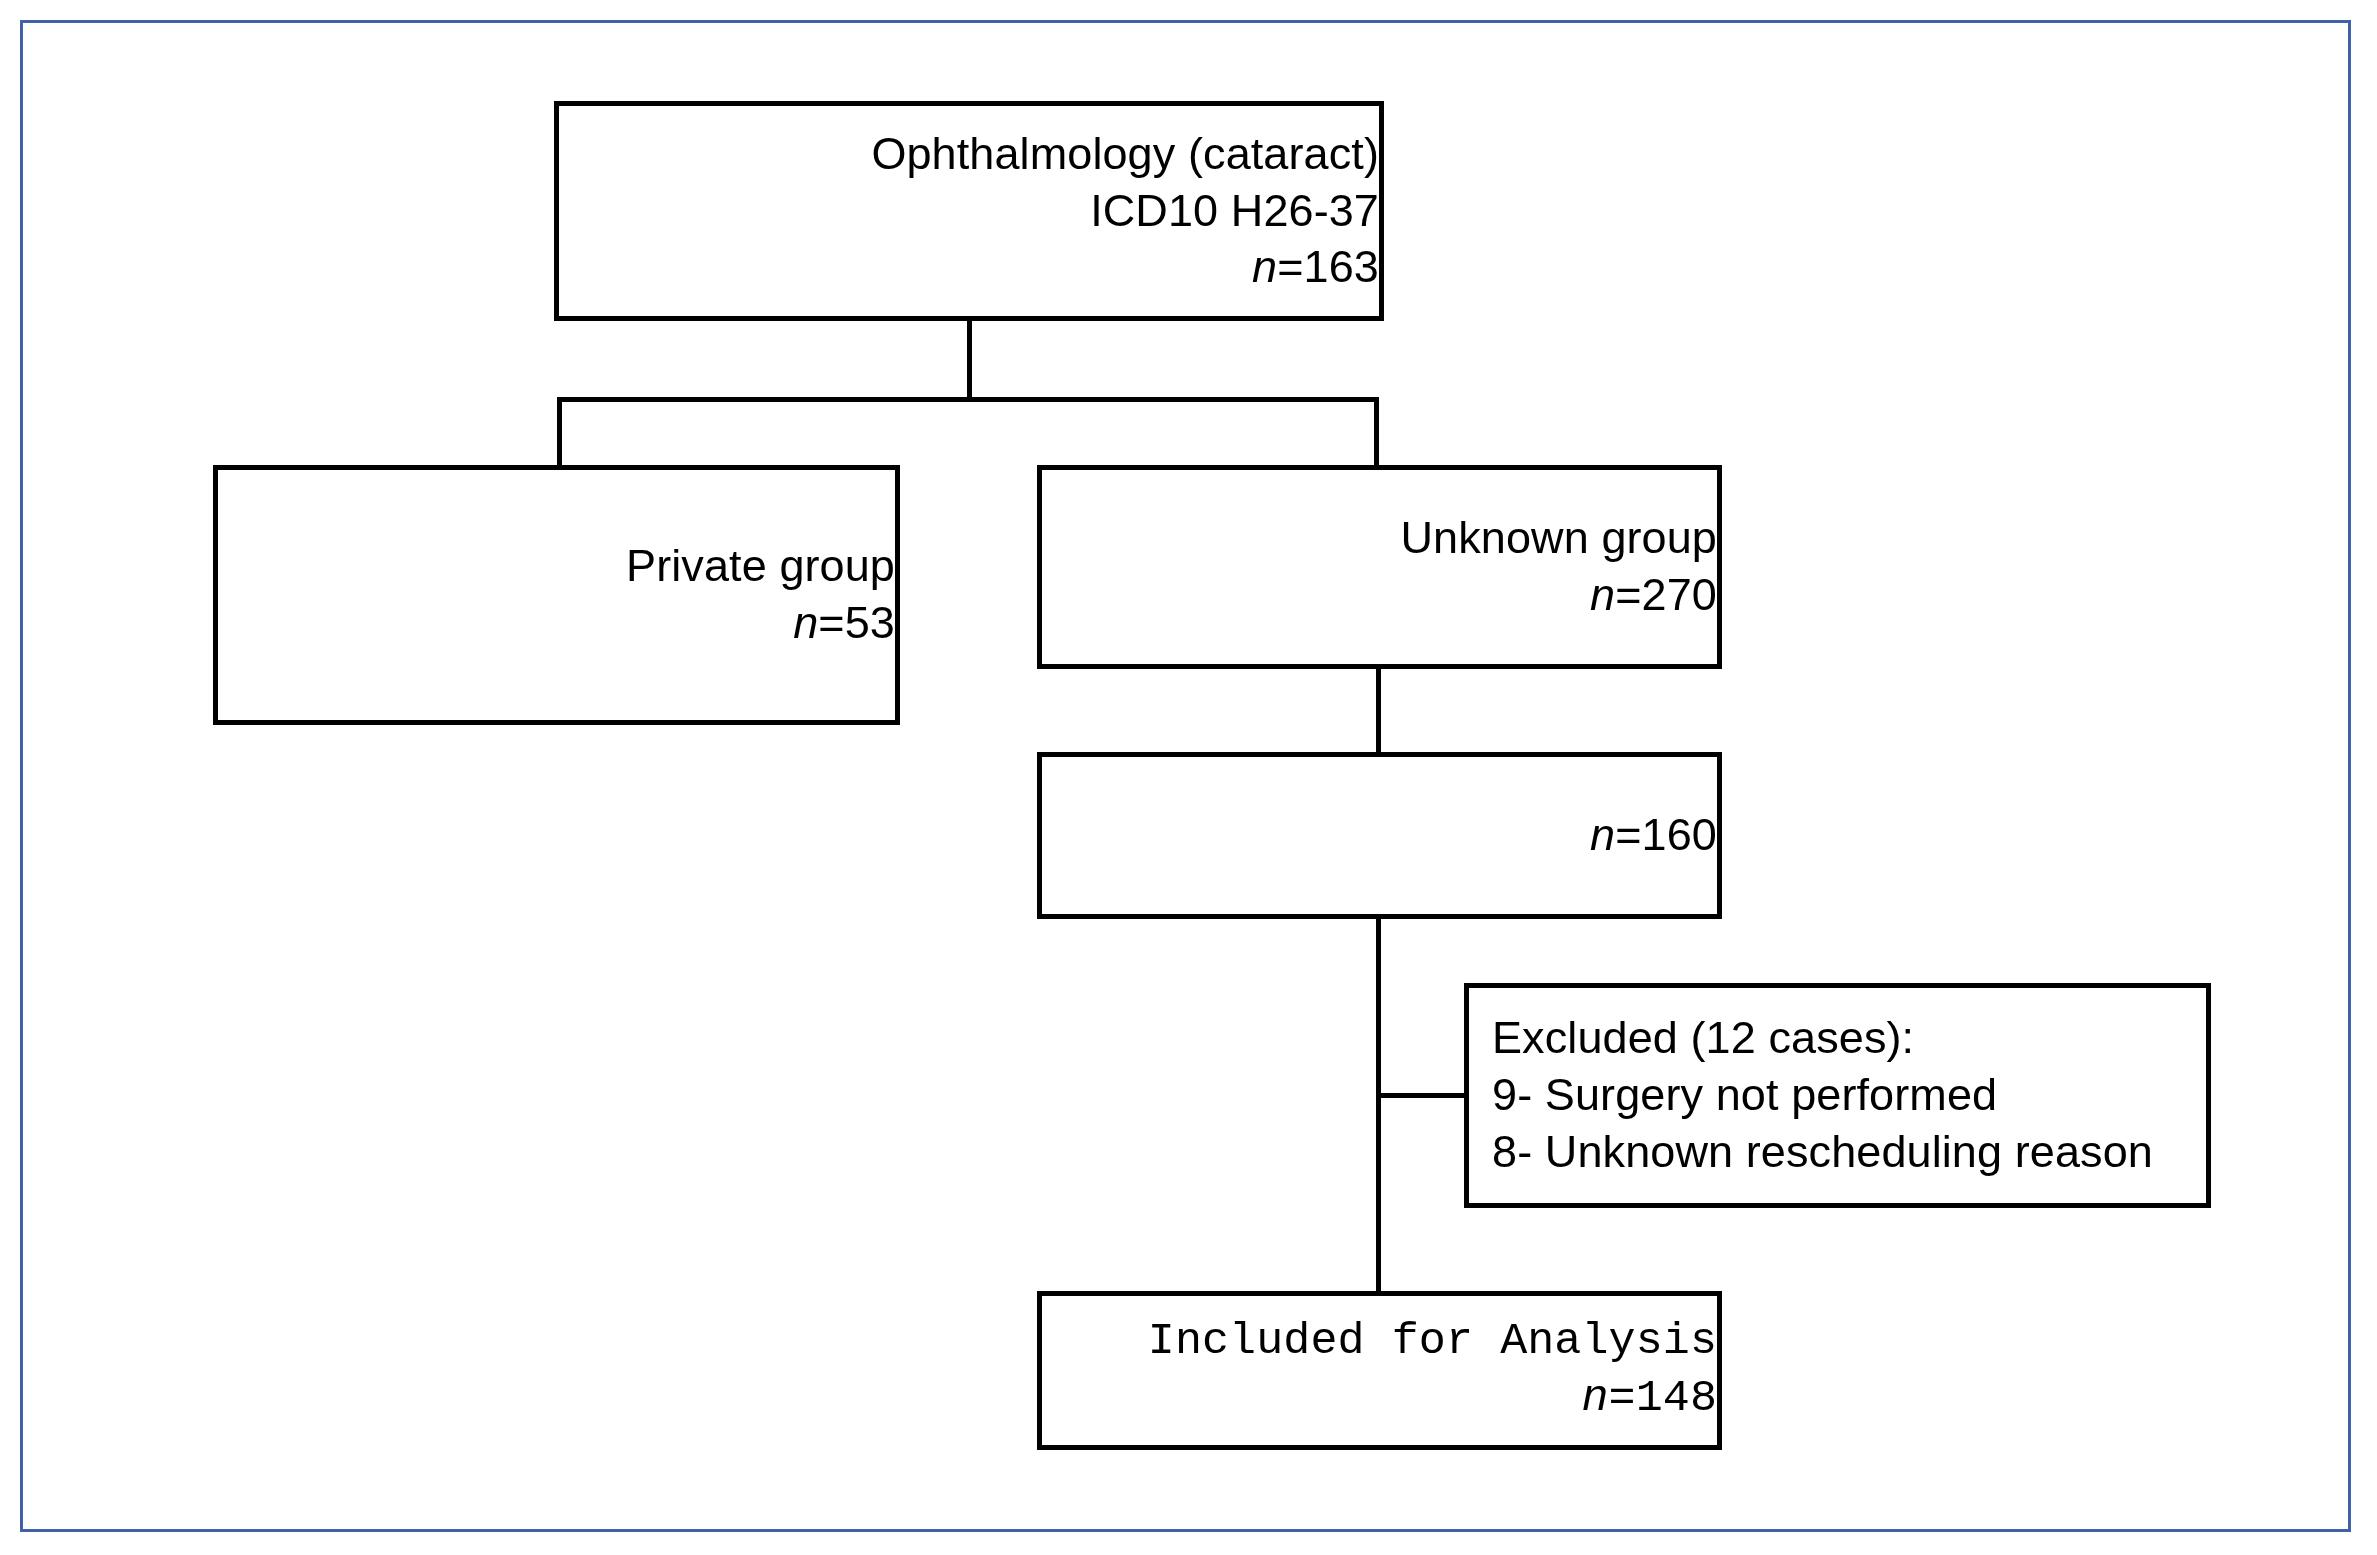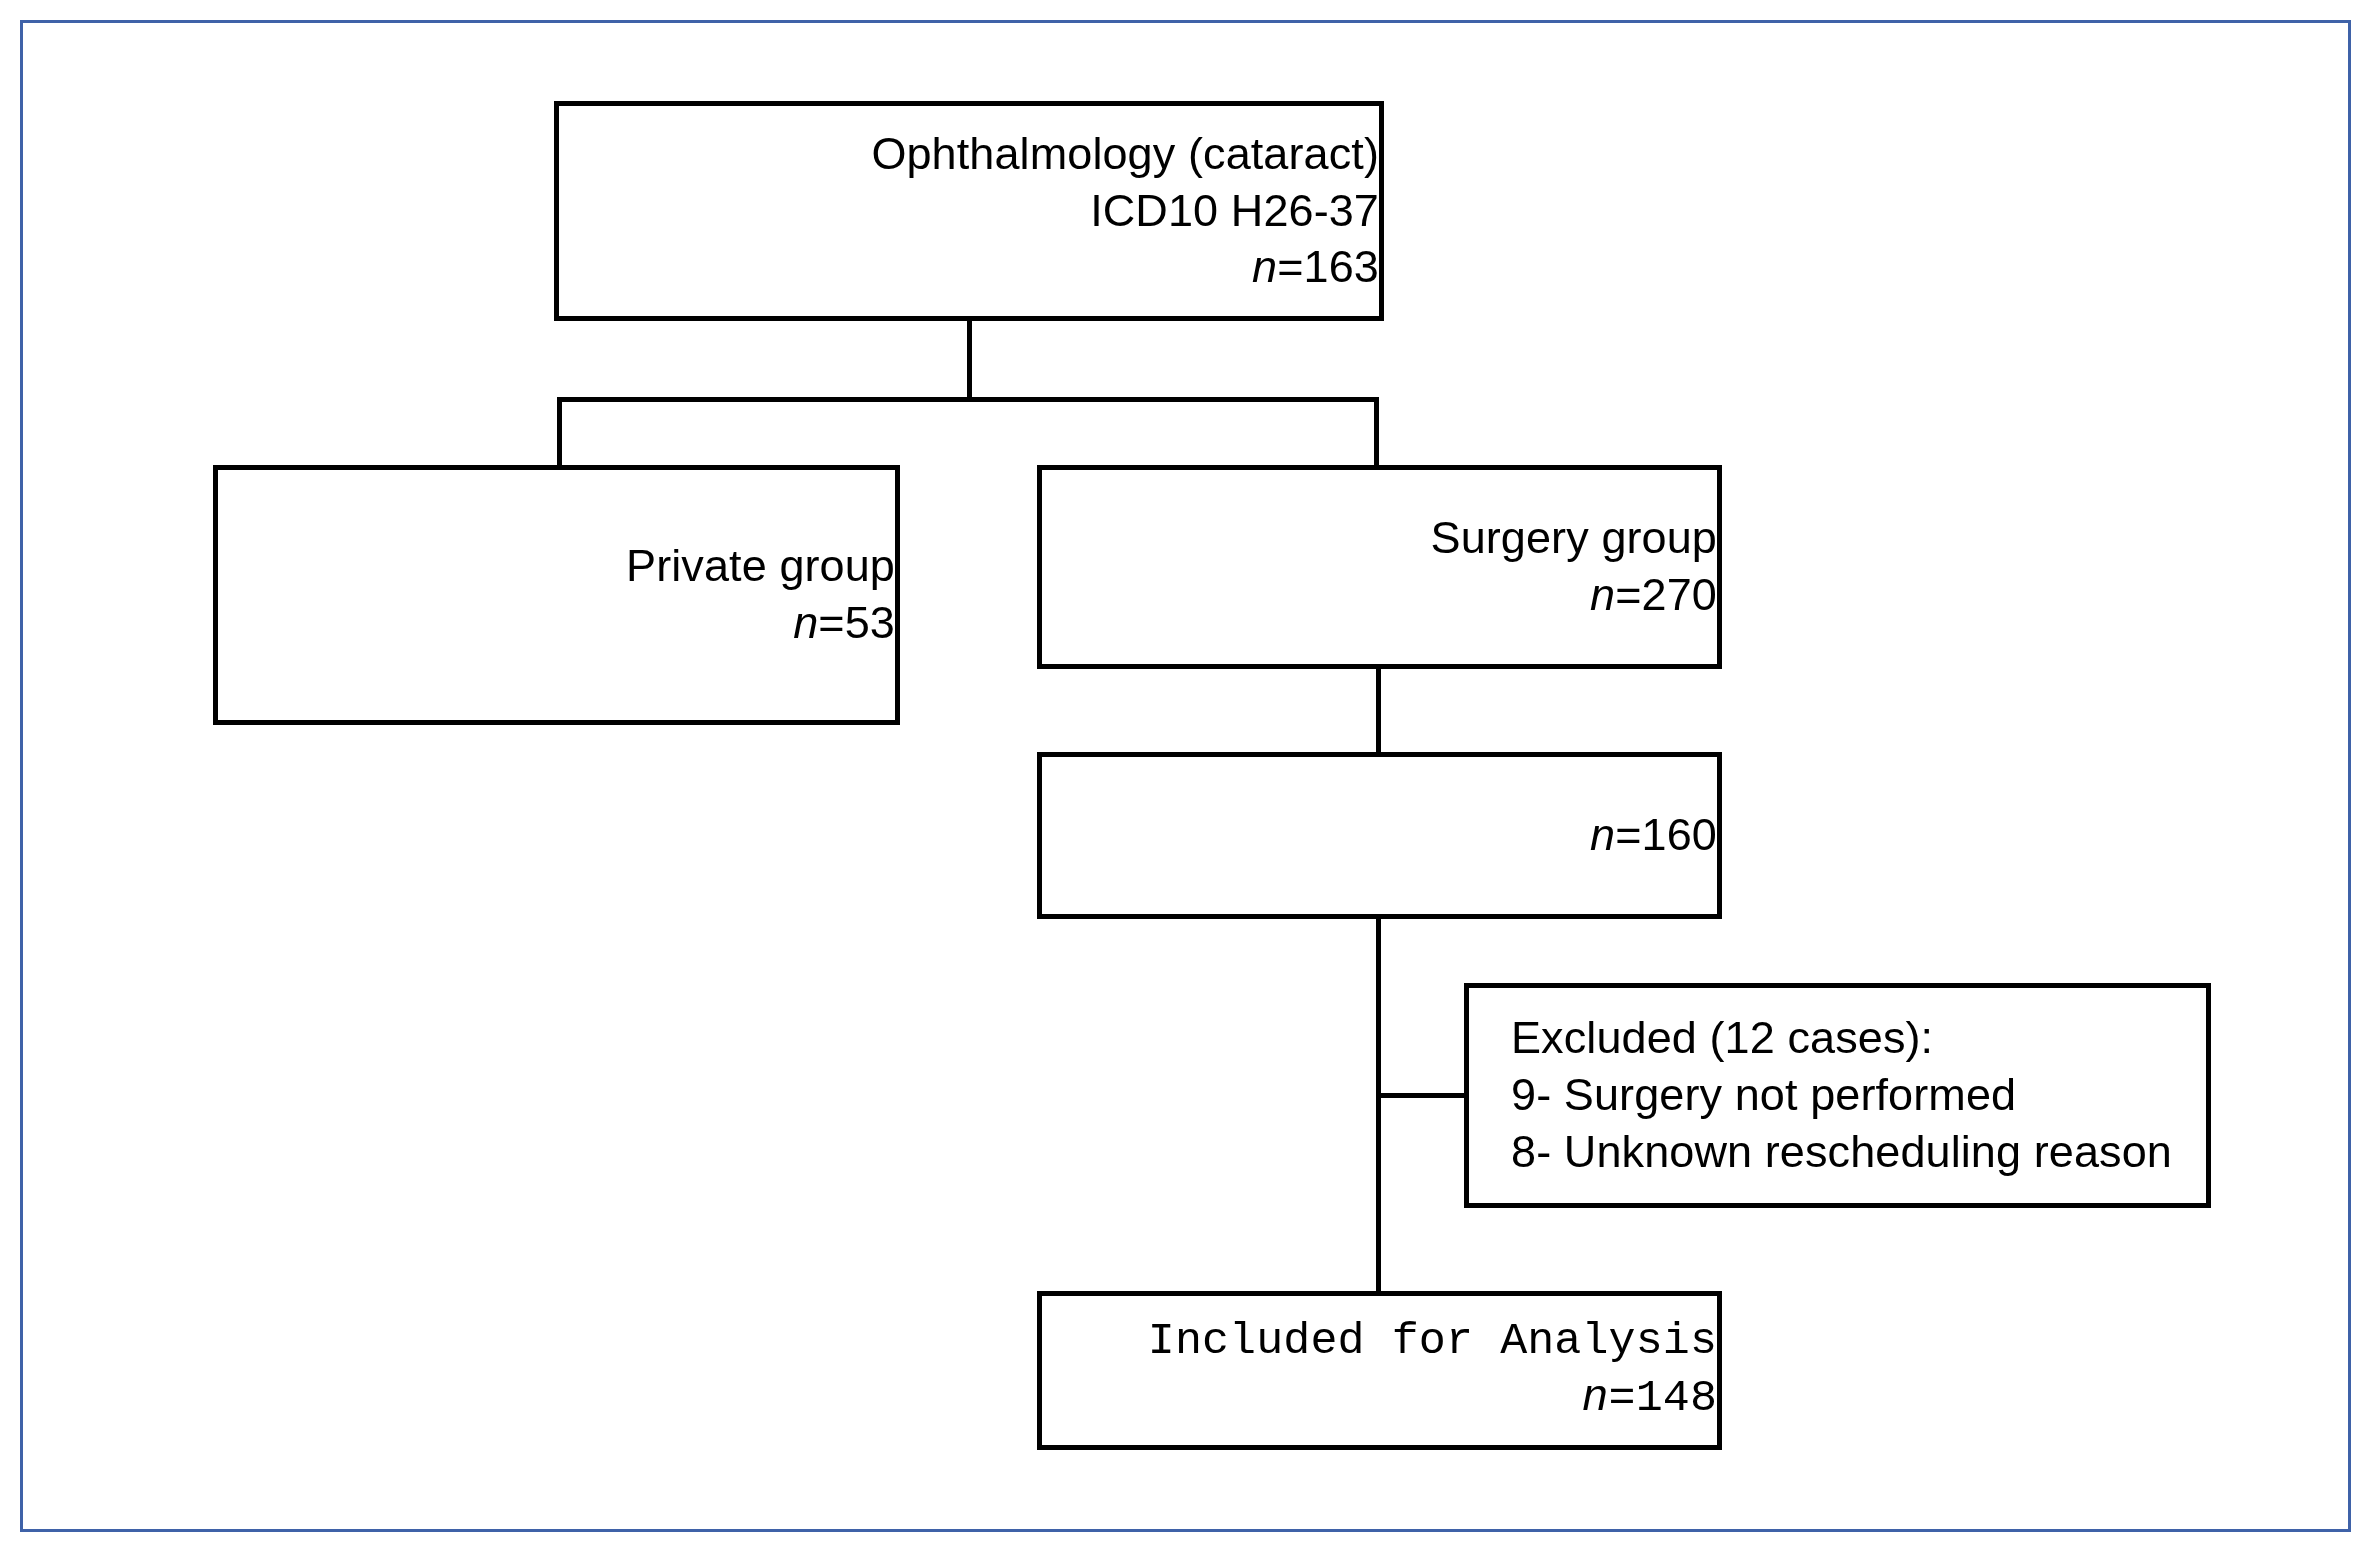--- a/index.html
+++ b/index.html
@@ -39,21 +39,21 @@
     color: #000000;
   }
   .node.center { align-items: flex-end; text-align: center; }
   .node.left   { align-items: flex-start; text-align: left; }
   .line-text {
     font-size: 45px;
     line-height: 1.26;
     white-space: pre;
     letter-spacing: 0.1px;
   }
-  .node.left .line-text { padding-left: 42px; }
+  .node.left .line-text { padding-left: 23px; }
   .n-italic { font-style: italic; }
   
   .conn {
     position: absolute;
     background: #000000;
   }
   .vline { width: 5px; }
   .hline { height: 5px; }
 </style>
 </head>
@@ -76,21 +76,21 @@
   <div class="conn vline" style="left:557px; top:397px; height:71px;"></div>
 
   <div class="conn vline" style="left:1374px; top:397px; height:71px;"></div>
 
   <div class="node center" style="left:213px; top:465px; width:687px; height:260px;">
     <div class="line-text">Private group</div>
     <div class="line-text"><span class="n-italic">n</span><span>=53</span></div>
   </div>
 
   <div class="node center" style="left:1037px; top:465px; width:685px; height:204px;">
-    <div class="line-text">Surgery group</div>
+    <div class="line-text">Unknown group</div>
     <div class="line-text"><span class="n-italic">n</span><span>=270</span></div>
   </div>
 
   <div class="conn vline" style="left:1376px; top:668px; height:85px;"></div>
 
   <div class="node center" style="left:1037px; top:752px; width:685px; height:167px;">
     <div class="line-text"><span class="n-italic">n</span><span>=160</span></div>
   </div>
 
   <div class="conn vline" style="left:1376px; top:918px; height:375px;"></div>

